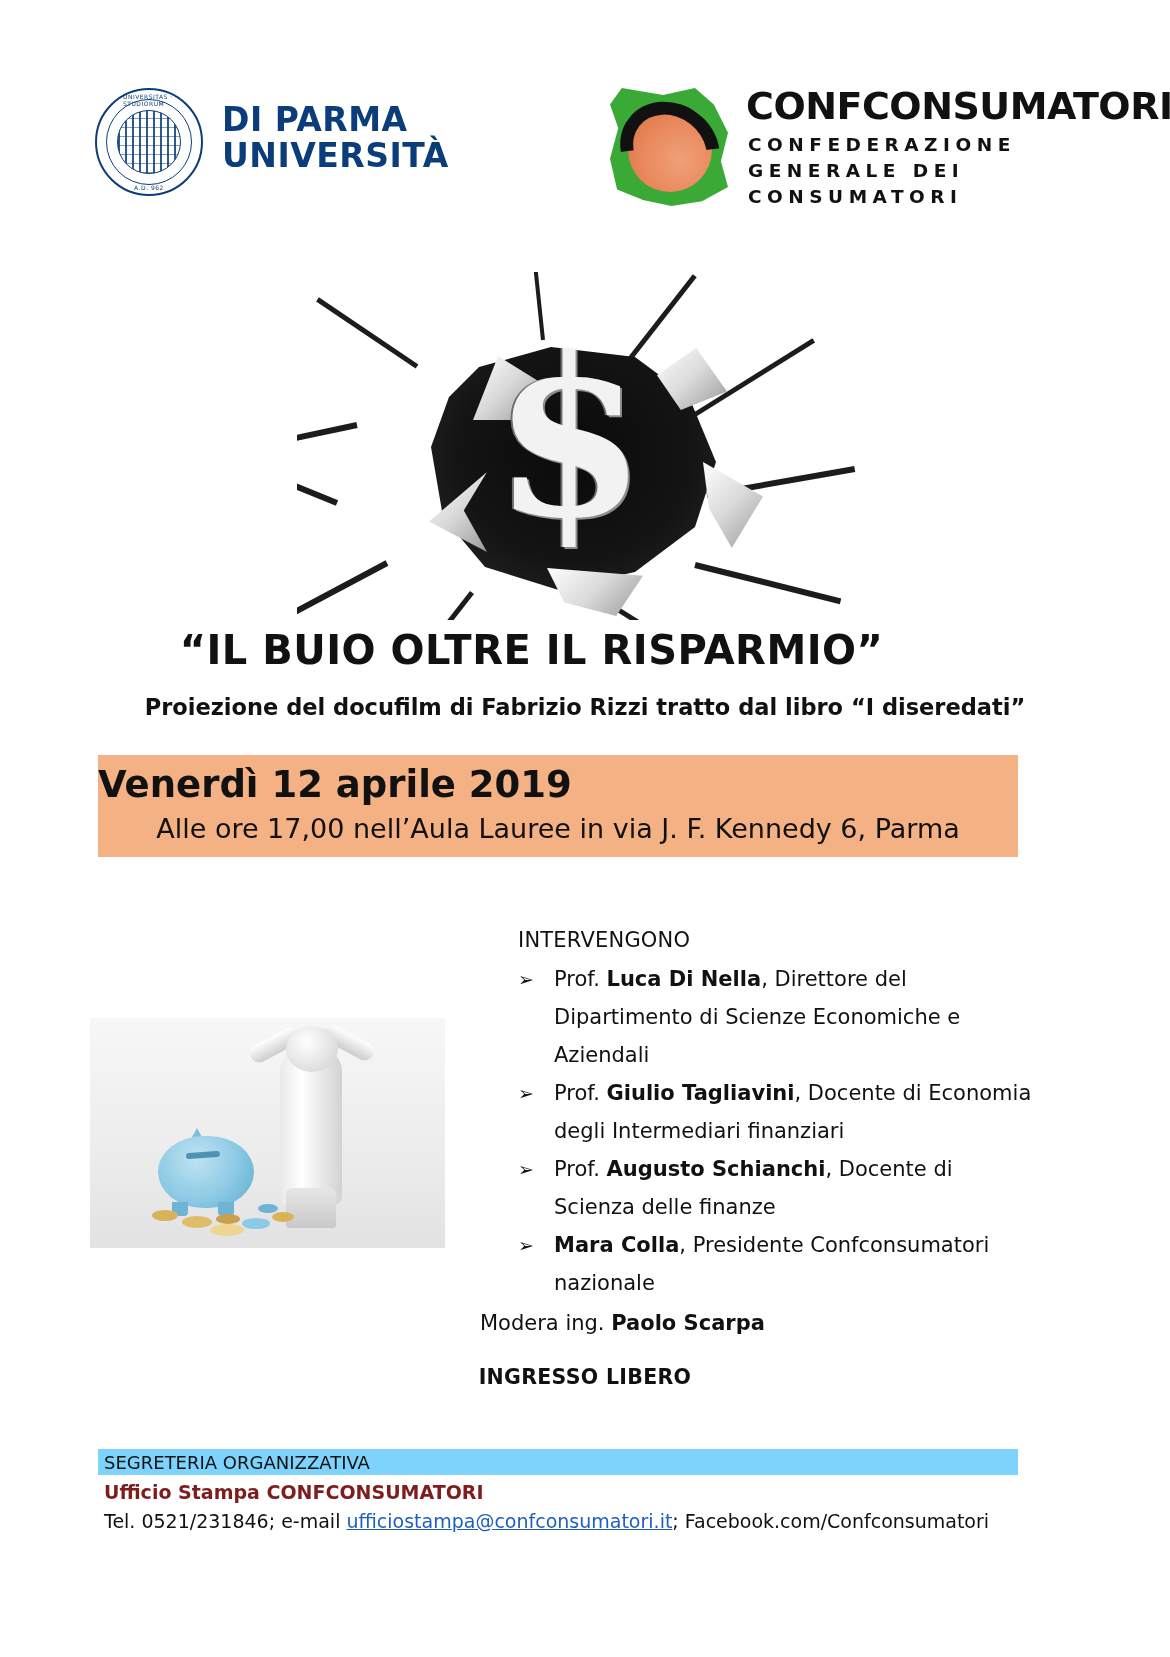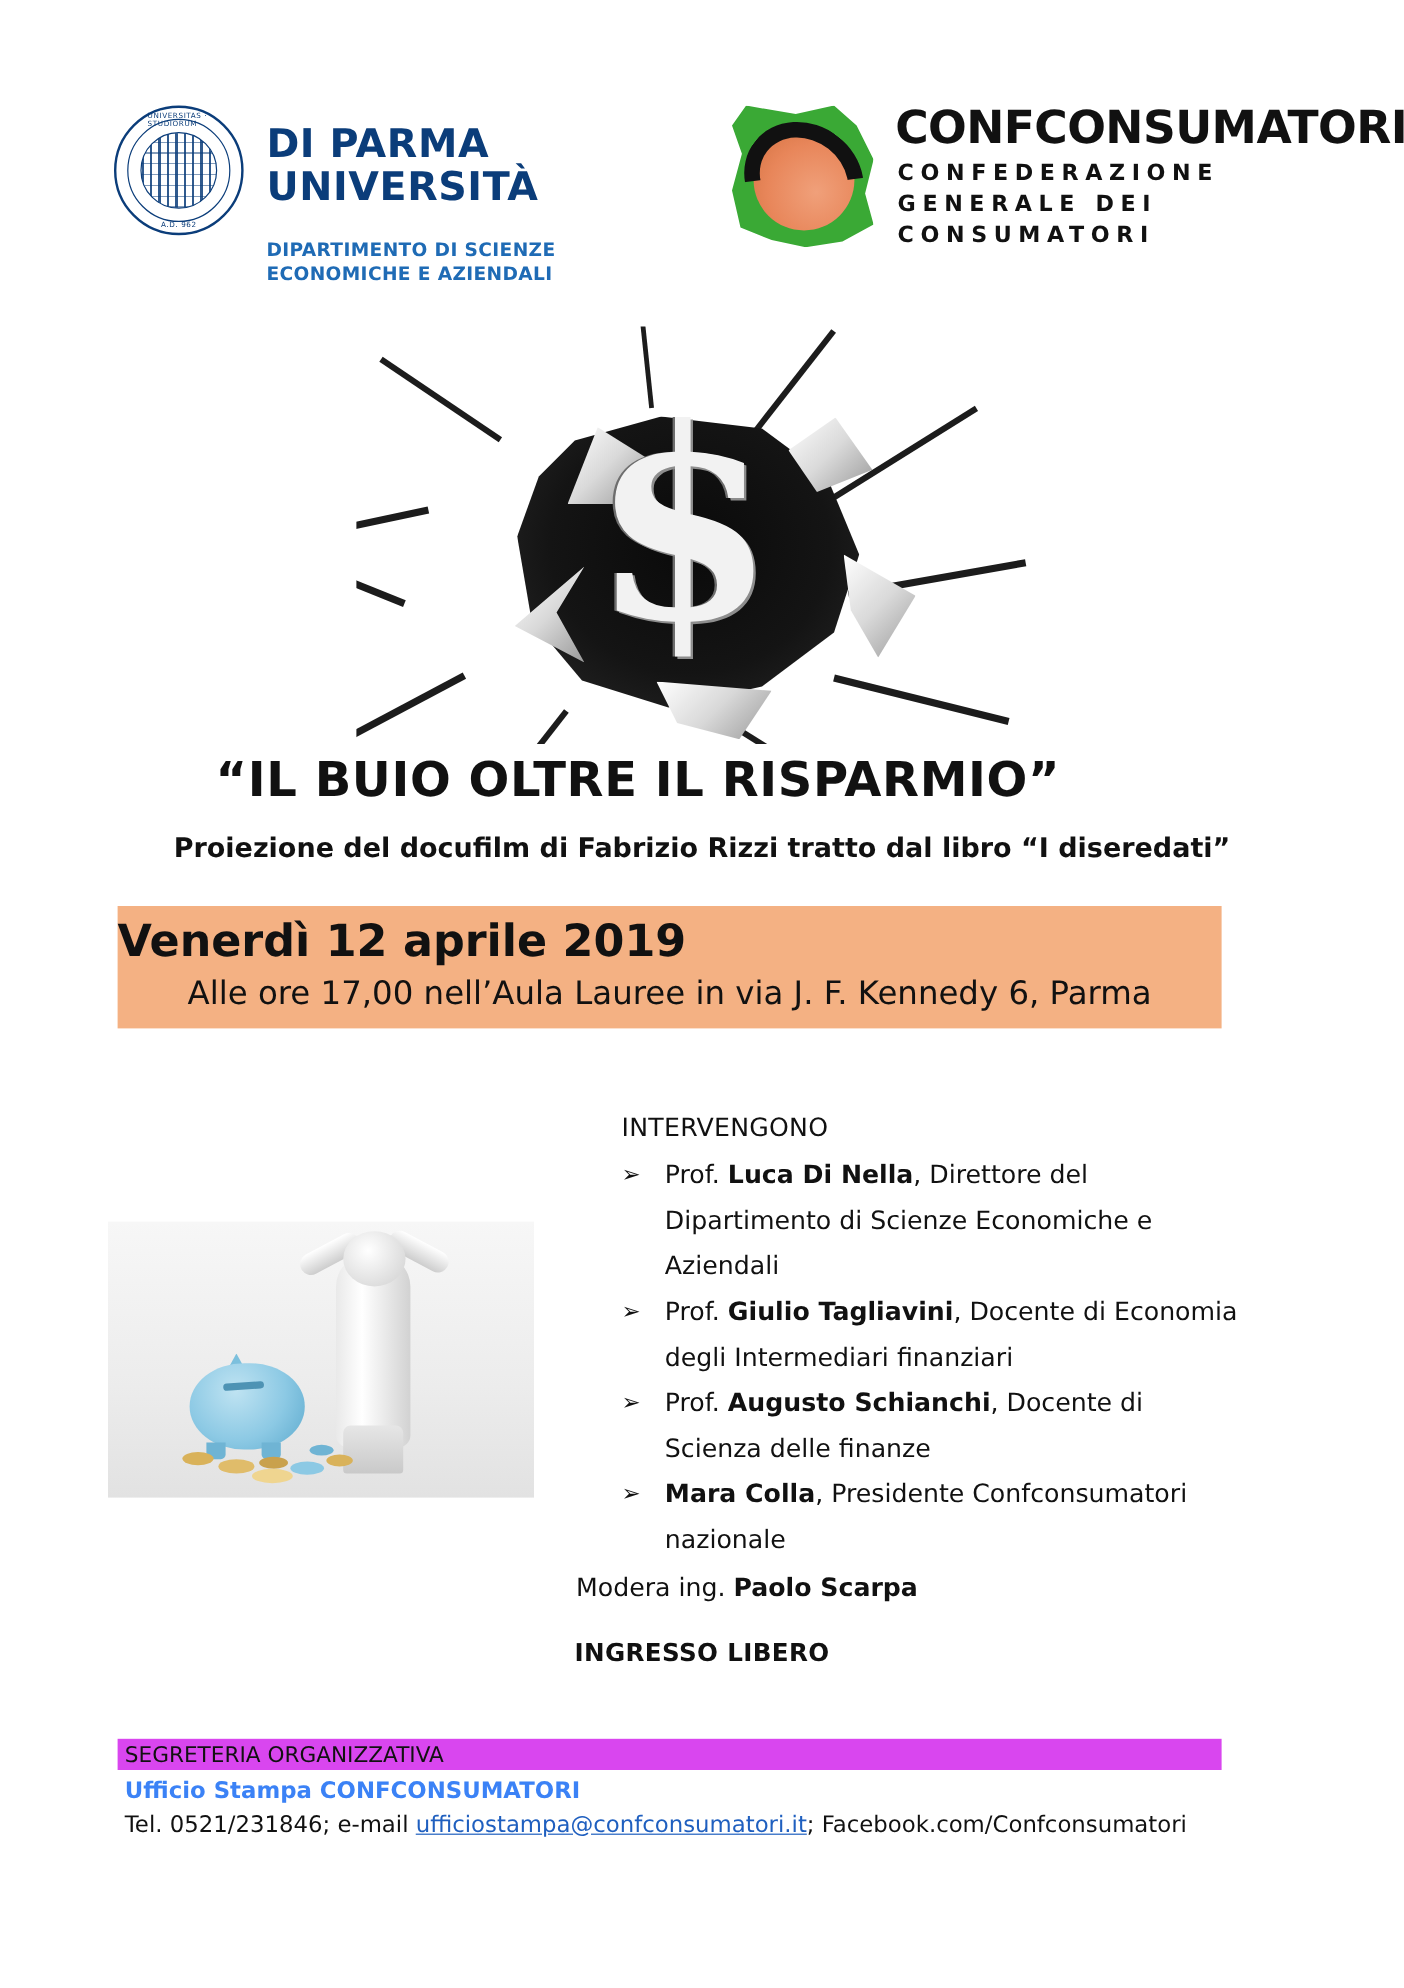--- a/index.html
+++ b/index.html
@@ -420,36 +420,36 @@
     color: #111;
   }
 
   
   .footer-bar {
     position: absolute;
     left: 98px;
     top: 1449px;
     width: 920px;
     height: 26px;
-    background: #d946ef;
+    background: #7dd3fc;
   }
   .footer-bar span {
     position: absolute;
     left: 6px;
     top: 3px;
     font-size: 18px;
     color: #111;
   }
   .footer-line1 {
     position: absolute;
     left: 104px;
     top: 1481px;
     font-size: 19px;
     font-weight: bold;
-    color: #3b82f6;
+    color: #7f1d1d;
   }
   .footer-line2 {
     position: absolute;
     left: 104px;
     top: 1510px;
     font-size: 19px;
     color: #111;
     white-space: nowrap;
   }
   .footer-line2 a {
@@ -469,24 +469,20 @@
         <div class="ring"></div>
         <div class="inner"></div>
         <div class="seal-text">
           <span class="seal-top">UNIVERSITAS · STUDIORUM</span>
           <span class="seal-bottom">A.D. 962</span>
         </div>
       </div>
       <div class="unipr-name">
         <div>DI PARMA</div>
         <div>UNIVERSITÀ</div>
-      </div>
-      <div class="unipr-dept">
-        <div>DIPARTIMENTO DI SCIENZE</div>
-        <div>ECONOMICHE E AZIENDALI</div>
       </div>
     </div>
 
     <div class="logo-confcons">
       <div class="cc-mark">
         <div class="cc-green"></div>
         <div class="cc-ball"></div>
         <div class="cc-swoosh"></div>
       </div>
       <div class="cc-title">CONFCONSUMATORI</div>

